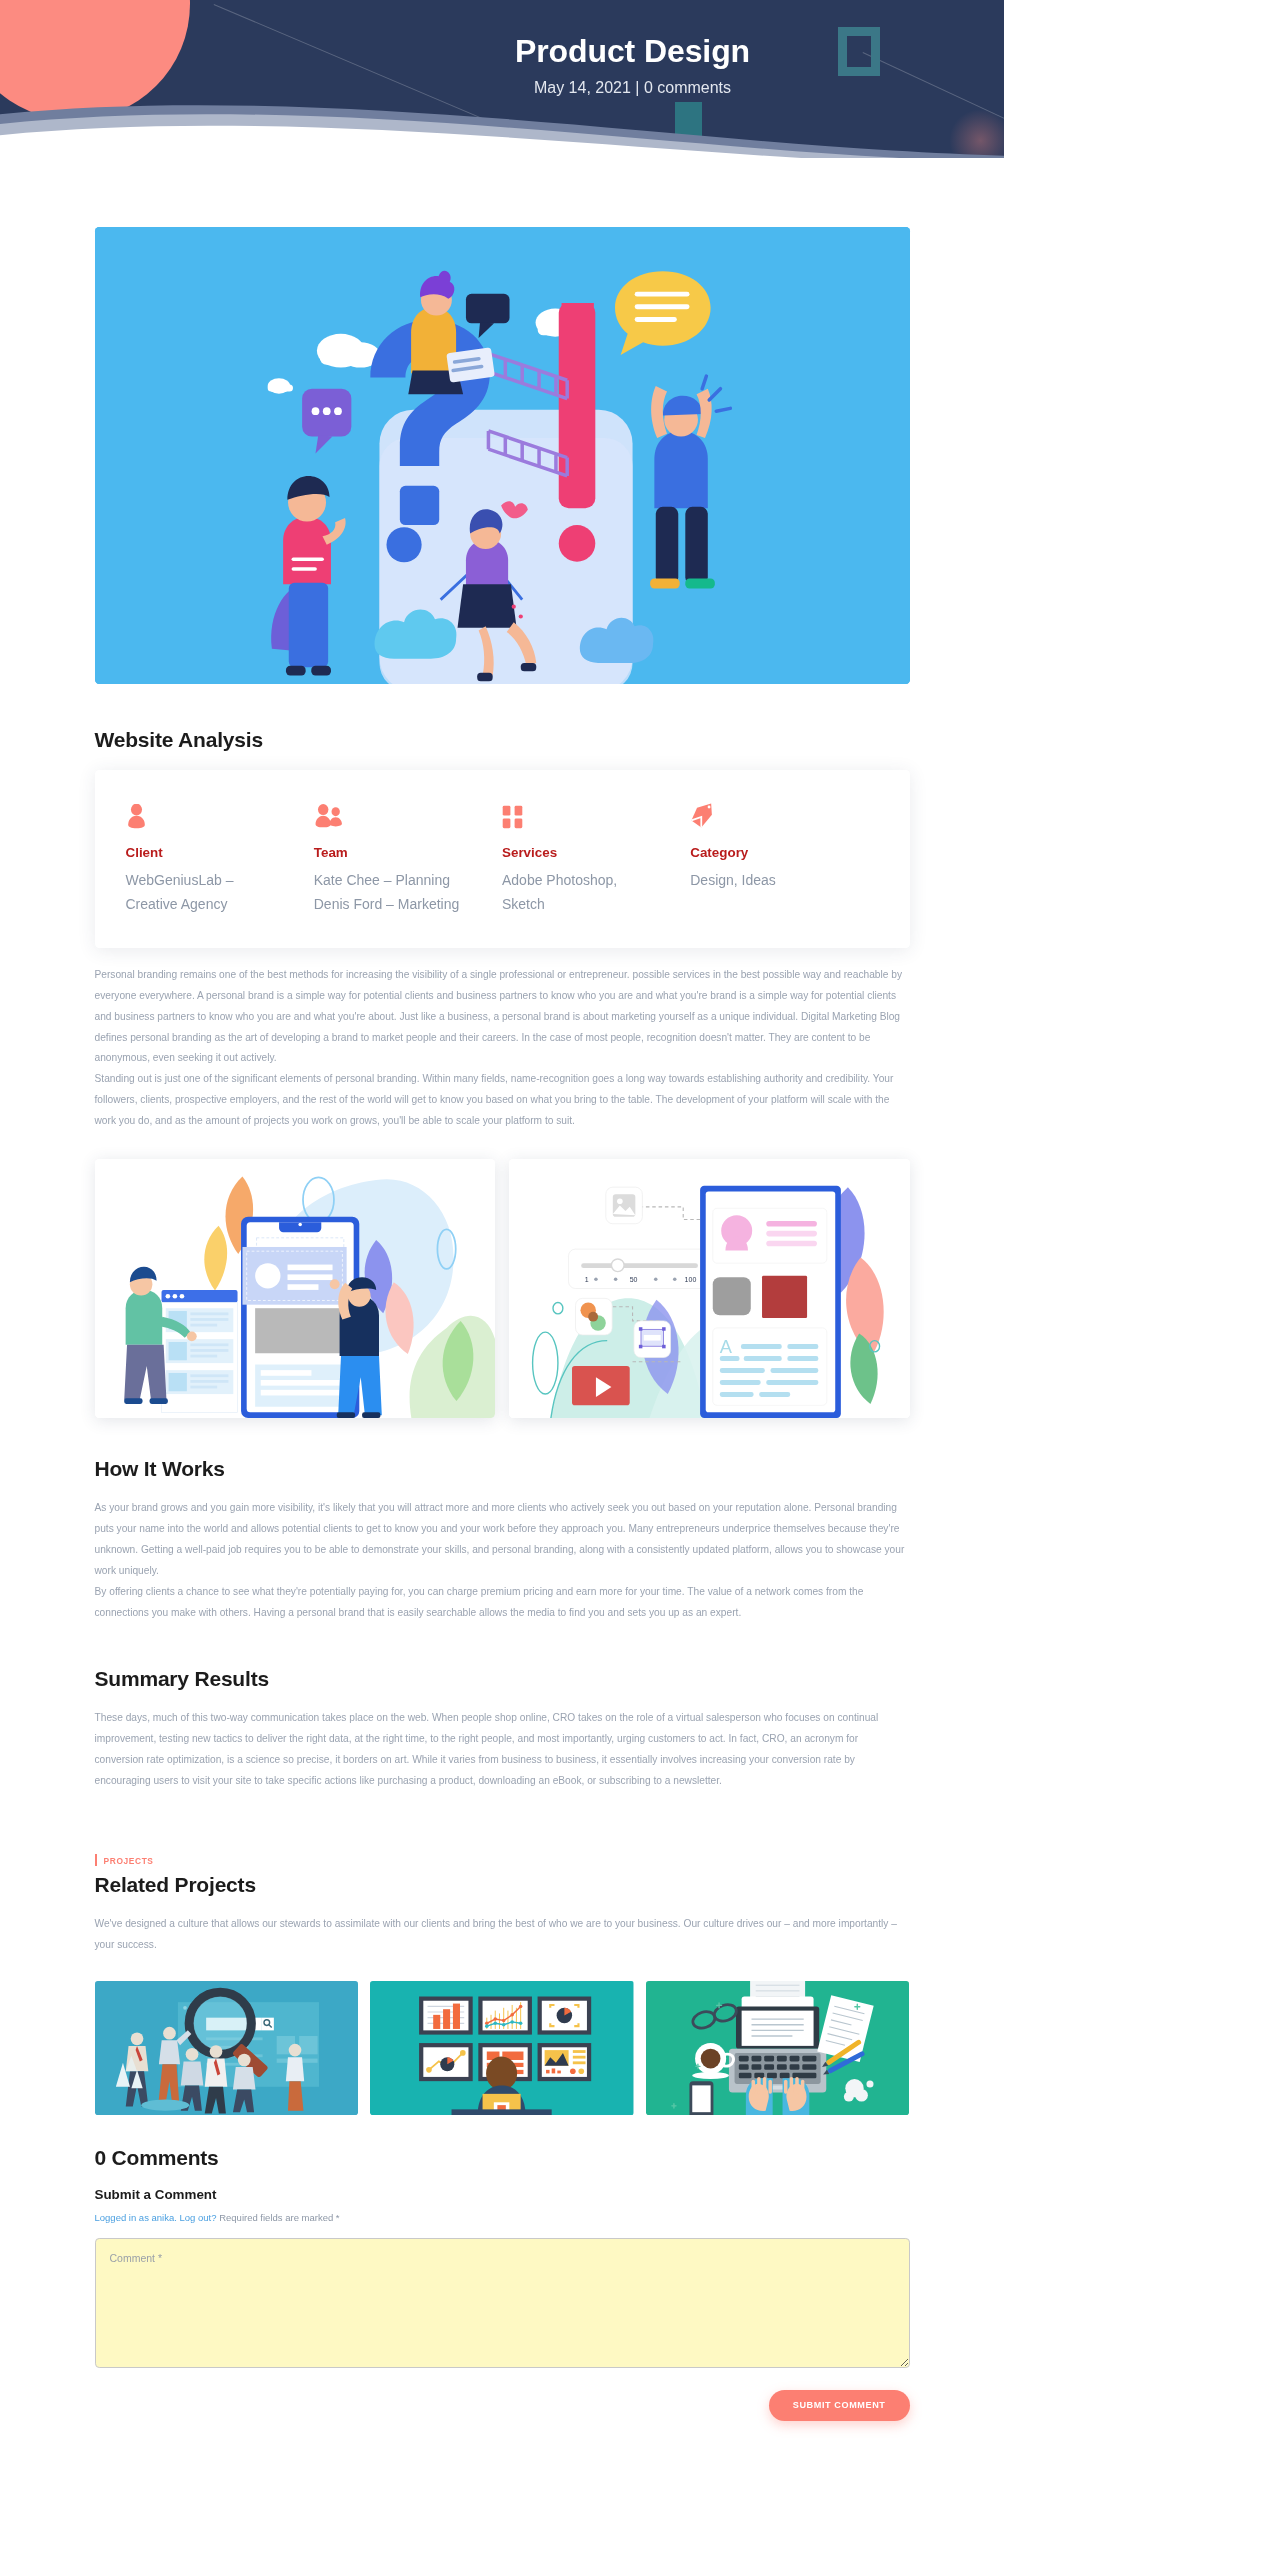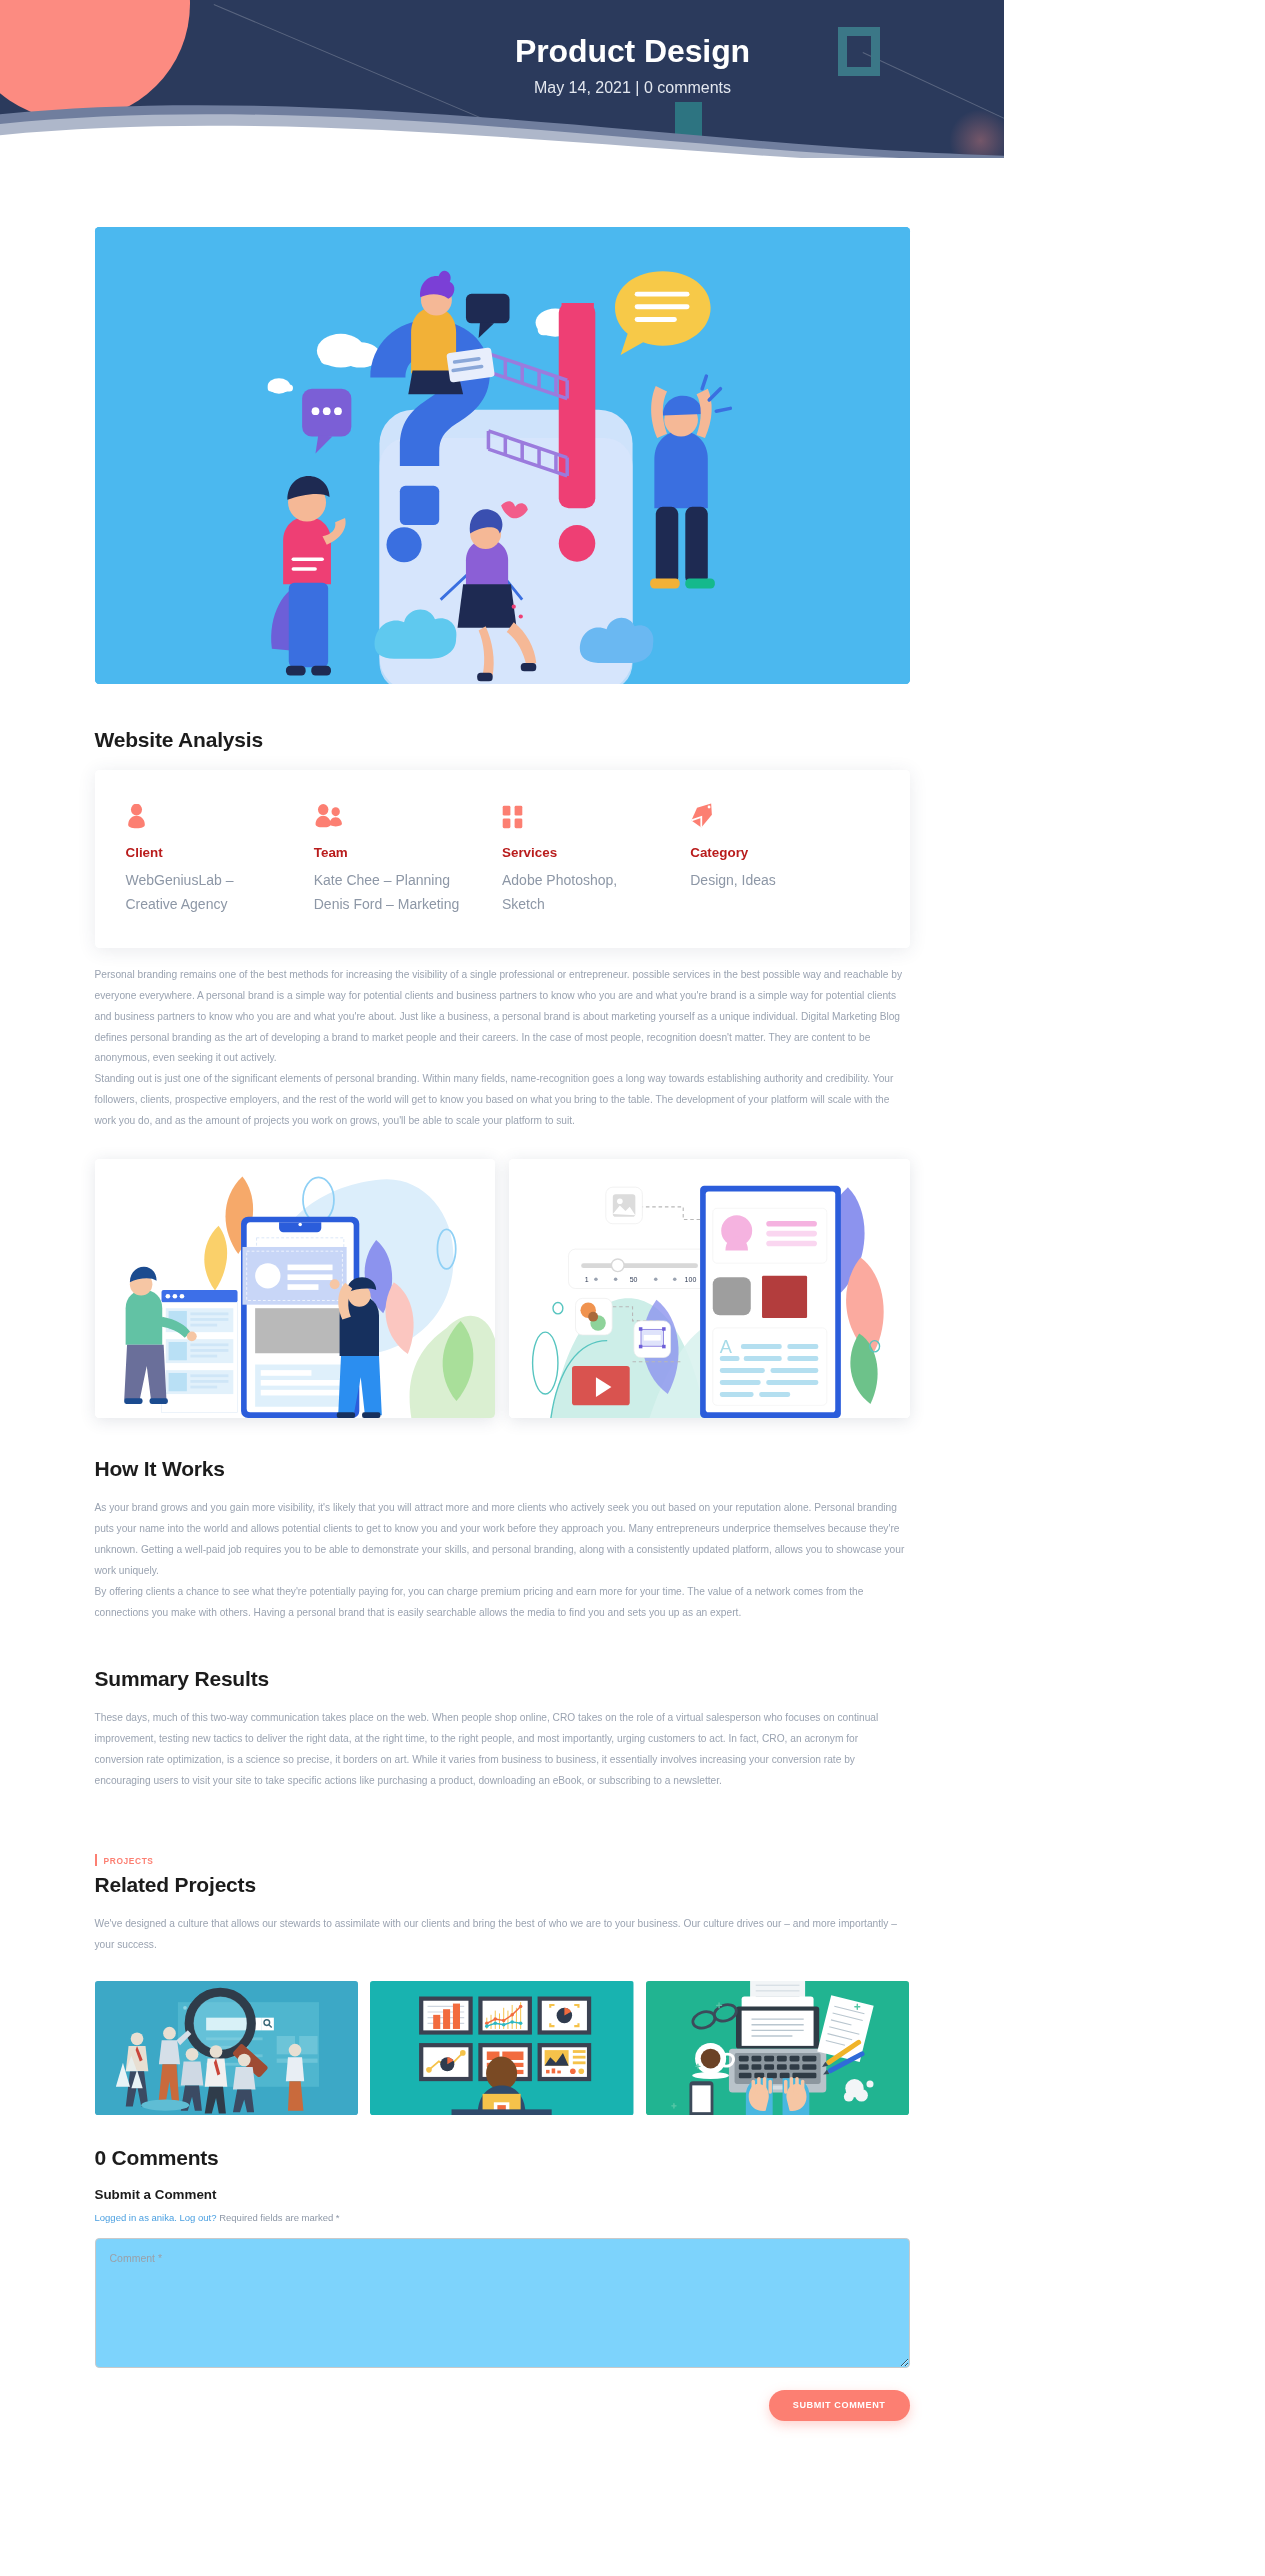--- a/index.html
+++ b/index.html
@@ -92,21 +92,21 @@
   .project-card svg{display:block;width:100%;height:100%;}
 
   .comments-count{margin-top:31px;margin-bottom:17px;}
   .submit-title{font-size:13.4px;font-weight:700;color:#1c1c1c;margin-bottom:9.8px;}
   .logged-note{font-size:9.5px;color:#8d97a6;margin-bottom:15.5px;}
   .logged-note a{color:#4a9fe0;text-decoration:none;}
 
   .comment-box{
     width:100%;height:130px;border:0.7px solid #c9c9c9;border-radius:4.2px;
     padding:12.7px 14px;font-family:"Liberation Sans",sans-serif;font-size:10.5px;color:#444;
-    resize:vertical;outline:none;background:#7dd3fc;
+    resize:vertical;outline:none;background:#fef9c3;
   }
   .comment-box::placeholder{color:#9aa0a8;}
 
   .submit-row{display:flex;justify-content:flex-end;margin-top:19.7px;padding-bottom:49px;}
   .submit-btn{
     background:#fc7f72;color:#fff;border:none;border-radius:18.3px;
     padding:10.5px 24px;font-size:9.1px;font-weight:700;letter-spacing:0.6px;
     text-transform:uppercase;cursor:pointer;font-family:"Liberation Sans",sans-serif;
     box-shadow:0 4.2px 11.2px rgba(252,127,114,.35);
   }

